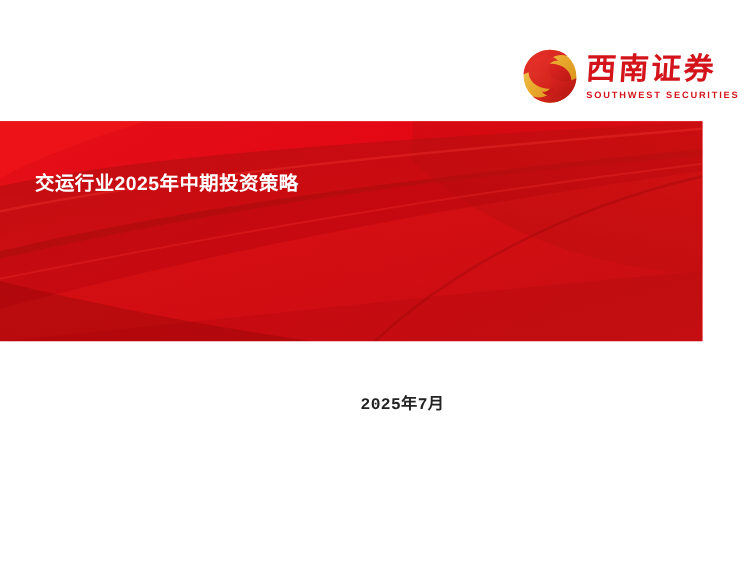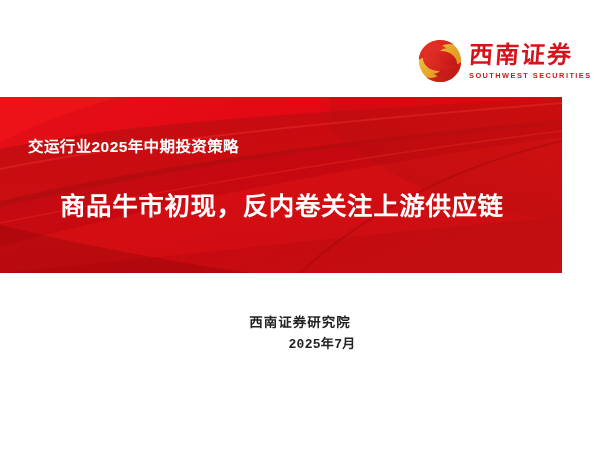--- a/index.html
+++ b/index.html
@@ -227,20 +227,18 @@
       <path d="M300 176 C360 120 450 70 562 44" fill="none" stroke="#8c0707" stroke-width="2" opacity="0.3"></path>
 
       <path d="M0 176 L0 128 C90 150 180 166 250 176 Z" fill="#8d0707" opacity="0.35"></path>
     </svg>
 
     <div class="banner-text"></div>
   </div>
 
   <div class="banner-subtitle">交运行业2025年中期投资策略</div>
 
-  <div class="banner-title">商品牛市初现，反内卷关注上游供应链</div>
 
   <div class="credits">
-    <div class="credit-line">西南证券研究院</div>
     <div class="credit-line date">2025年7月</div>
   </div>
 
 </div>
 
 </body></html>

